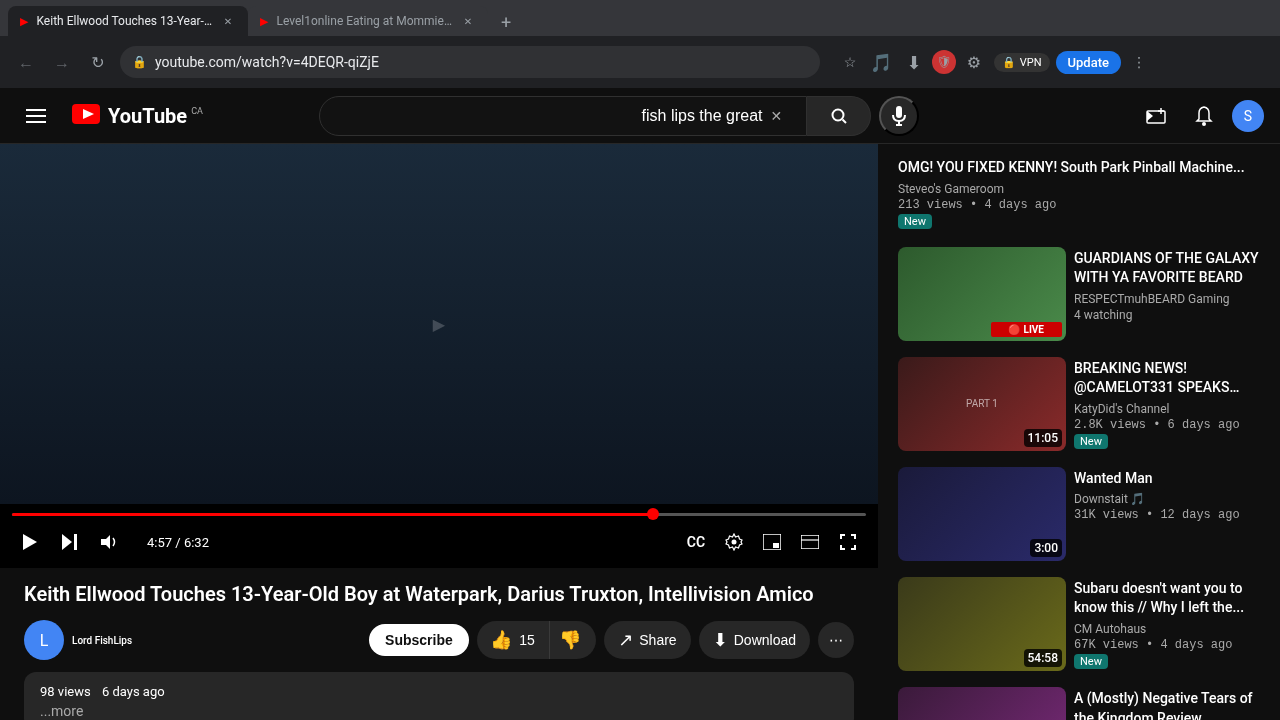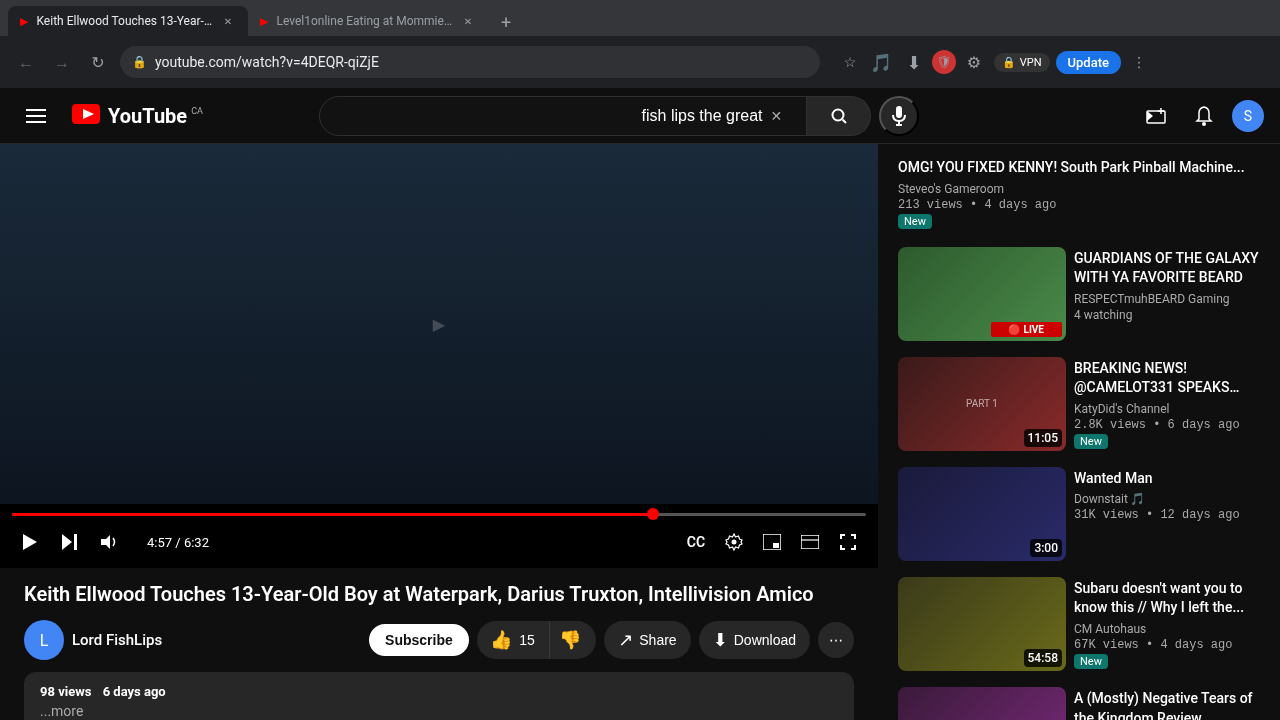--- a/index.html
+++ b/index.html
@@ -59,33 +59,33 @@
     .time-display { color: #fff; font-size: 13px; margin: 0 15px; white-space: nowrap; }
     .ctrl-spacer { flex: 1; }
     .ctrl-right { display: flex; align-items: center; gap: 2px; }
 
     
     .video-info { padding: 12px 24px 0; }
     .video-title { font-size: 20px; font-weight: 600; color: #fff; line-height: 1.4; margin-bottom: 12px; }
     .video-meta-row { display: flex; align-items: center; gap: 8px; margin-bottom: 12px; }
     .channel-avatar { width: 40px; height: 40px; border-radius: 50%; background: #4285f4; display: flex; align-items: center; justify-content: center; color: #fff; font-size: 16px; flex-shrink: 0; }
     .channel-info { flex: 1; }
-    .channel-name { font-size: 15px; font-weight: 500; color: #fff; cursor: pointer; }
+    .channel-name { font-size: 10px; font-weight: 500; color: #fff; cursor: pointer; }
     .channel-subs { font-size: 13px; color: #aaa; }
     .subscribe-btn { background: #fff; color: #0f0f0f; border: none; border-radius: 20px; padding: 8px 16px; font-size: 14px; font-weight: 600; cursor: pointer; }
     .action-buttons { display: flex; align-items: center; gap: 8px; margin-left: auto; }
     .action-btn { display: flex; align-items: center; gap: 6px; background: #272727; border: none; border-radius: 20px; padding: 8px 14px; color: #fff; font-size: 14px; cursor: pointer; }
     .action-btn-icon { font-size: 18px; }
     .like-btn { border-radius: 20px 0 0 20px; }
     .dislike-btn { border-radius: 0 20px 20px 0; border-left: 1px solid #3a3a3a; padding-left: 10px; }
     .more-btn { width: 36px; height: 36px; border-radius: 50%; background: #272727; display: flex; align-items: center; justify-content: center; cursor: pointer; color: #fff; }
 
     
     .video-description { background: #272727; border-radius: 12px; padding: 12px 16px; margin: 12px 24px; }
-    .desc-stats { font-size: 13px; font-weight: 700; color: #fff; margin-bottom: 4px; }
+    .desc-stats { font-size: 13px; font-weight: 400; color: #fff; margin-bottom: 4px; }
     .desc-more { font-size: 14px; color: #aaa; cursor: pointer; }
 
     
     .yt-sidebar { width: 402px; flex-shrink: 0; overflow-y: auto; padding: 8px 16px; background: #0f0f0f; }
     .yt-sidebar::-webkit-scrollbar { width: 6px; }
     .yt-sidebar::-webkit-scrollbar-track { background: #0f0f0f; }
     .yt-sidebar::-webkit-scrollbar-thumb { background: #444; border-radius: 3px; }
 
     .rec-item { display: flex; gap: 8px; margin-bottom: 8px; cursor: pointer; border-radius: 8px; padding: 4px; }
     .rec-thumb { width: 168px; min-width: 168px; height: 94px; background: #1a1a1a; border-radius: 8px; position: relative; overflow: hidden; flex-shrink: 0; }

